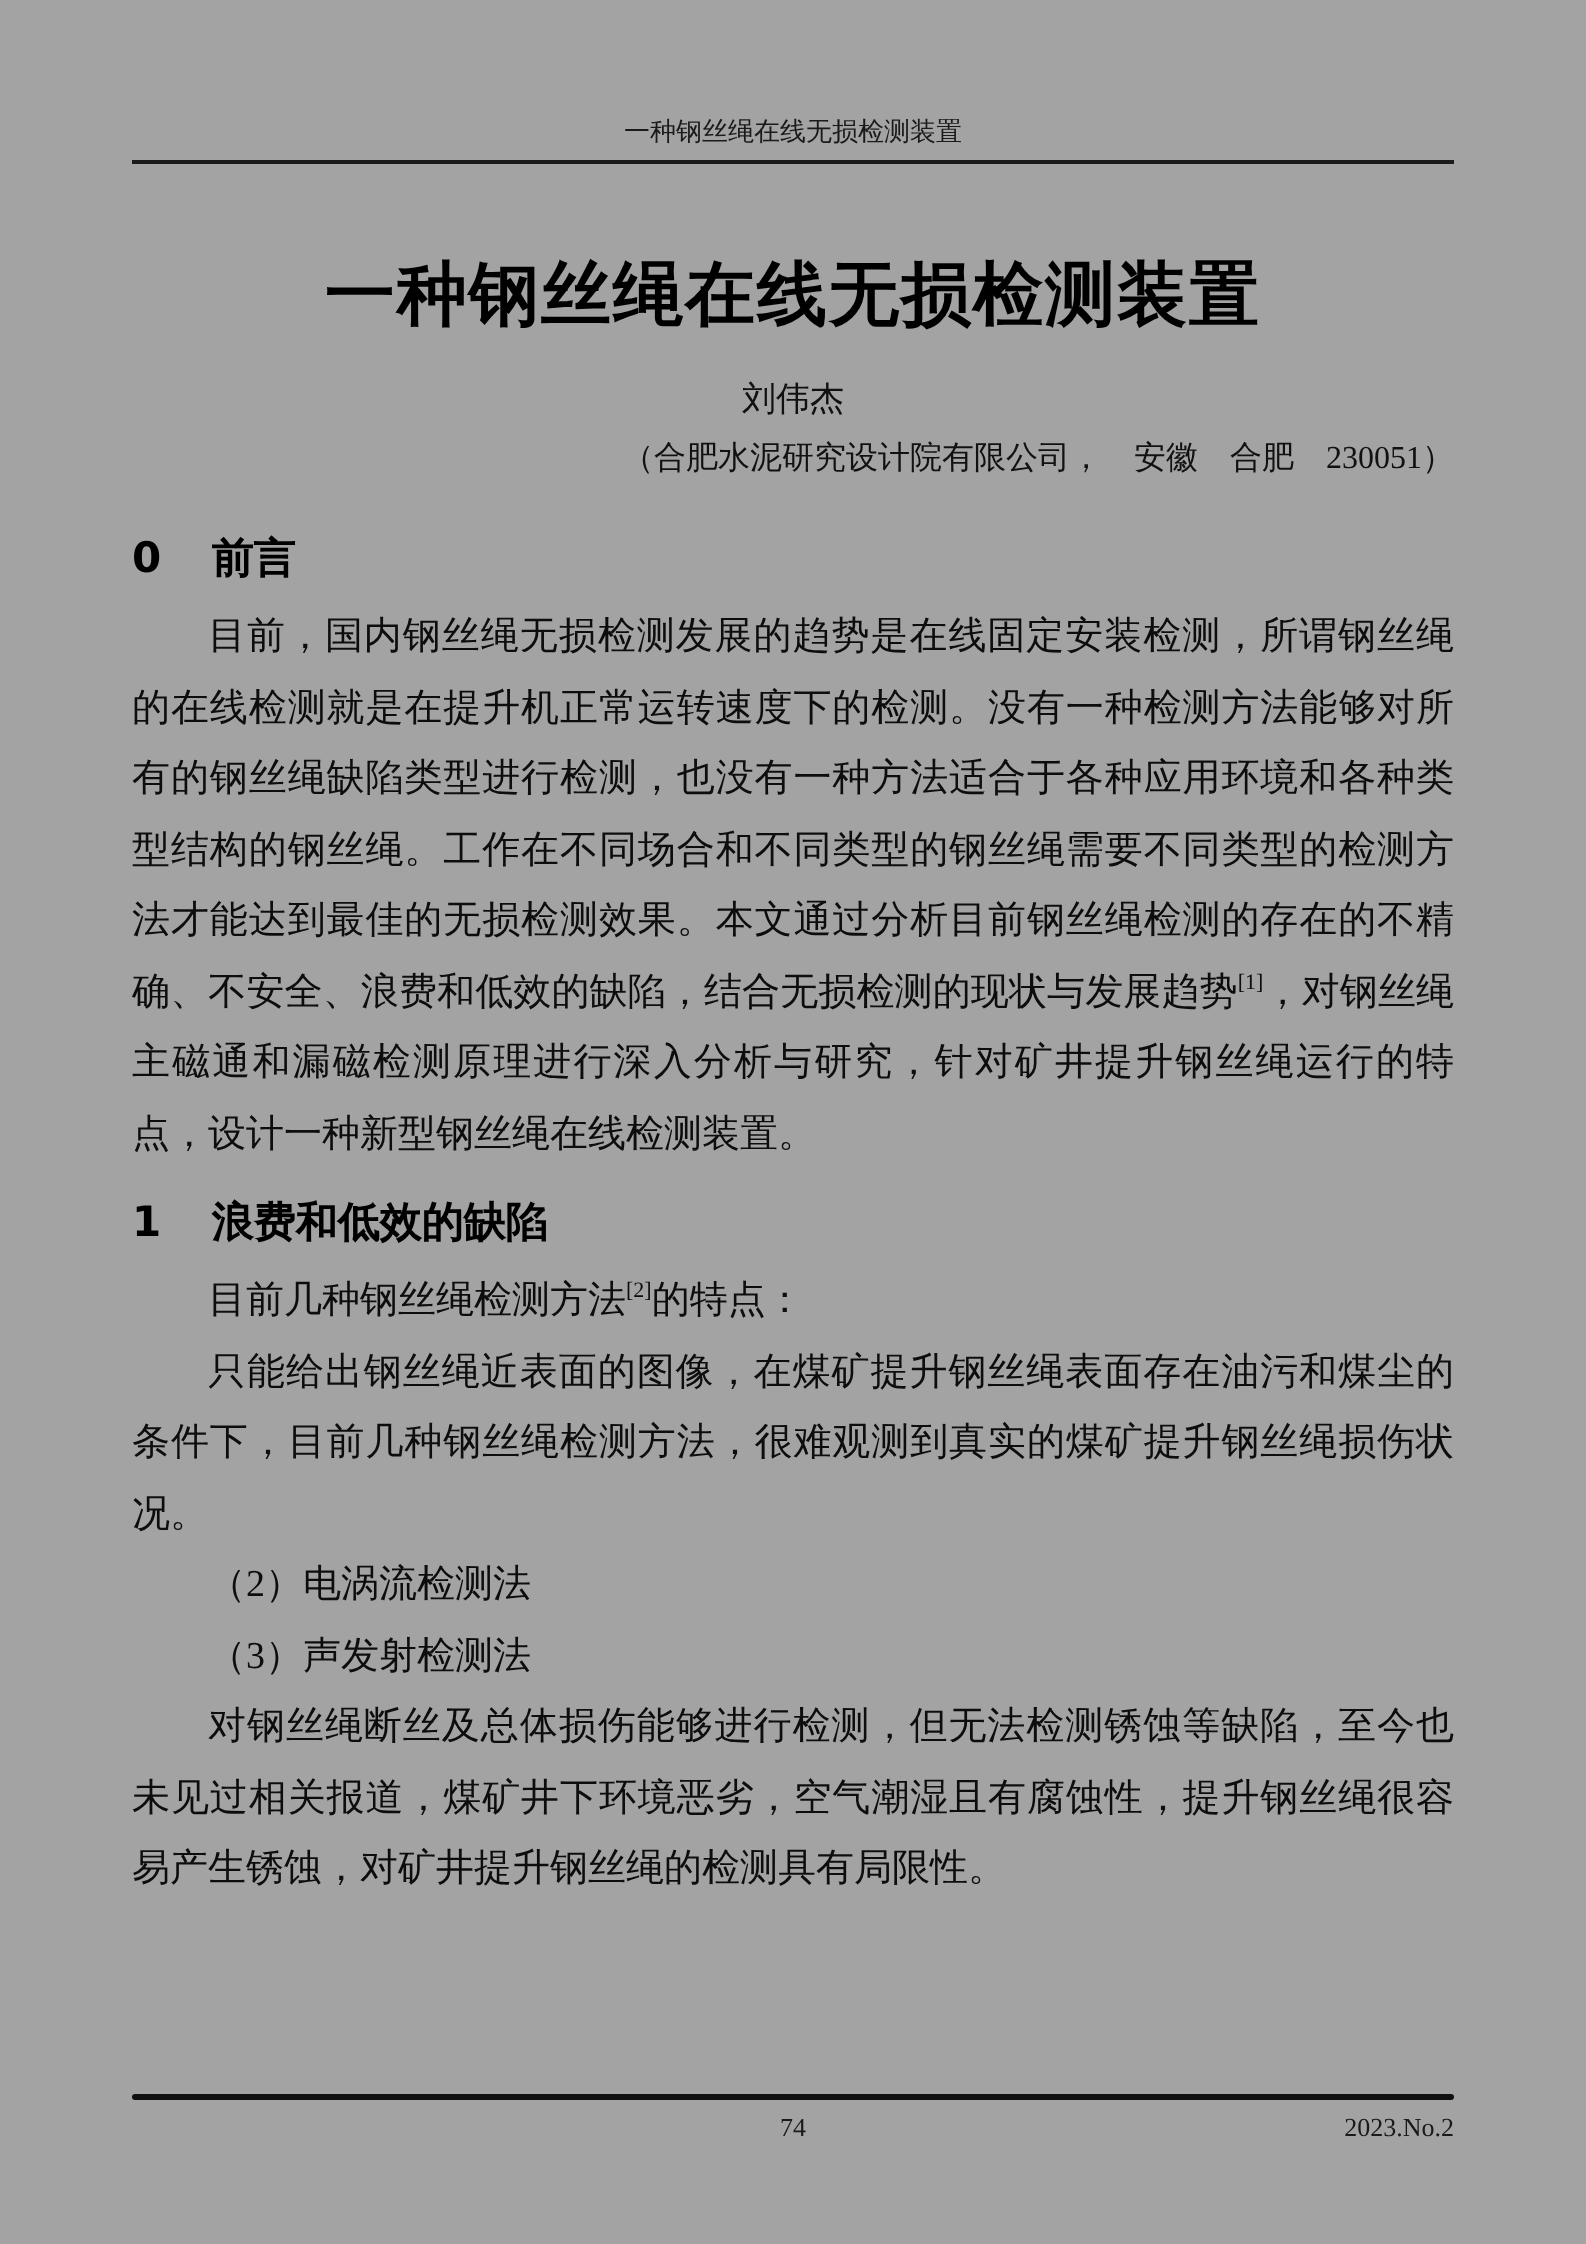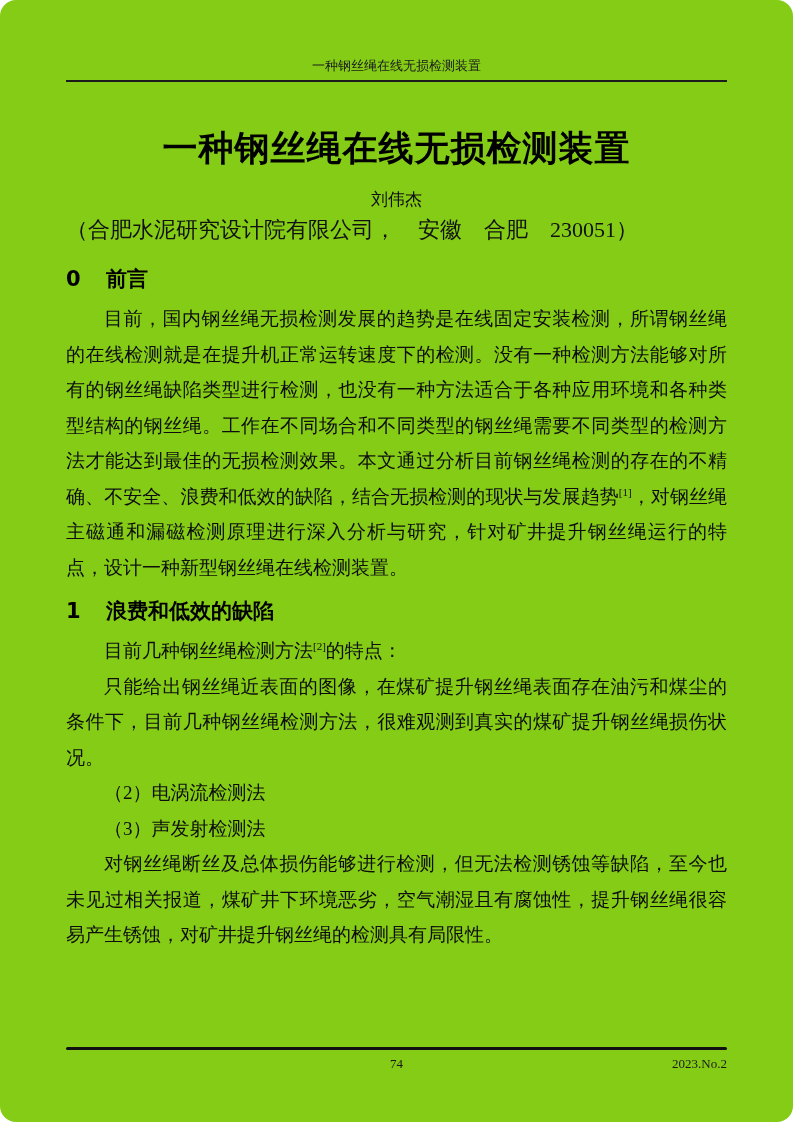--- a/index.html
+++ b/index.html
@@ -1,26 +1,25 @@
 <!DOCTYPE html>
 <html><head>
 <meta charset="utf-8">
 <style>
   * { margin: 0; padding: 0; box-sizing: border-box; }
   html, body { background: #ffffff; }
   .page {
     position: relative;
     width: 793px;
     height: 1122px;
-    background: #84cc16;
+    background: #a3a3a3;
     color: #0a0a0a;
     padding: 58px 66px 0 66px;
     font-family: "Liberation Serif", "DejaVu Serif", serif;
     overflow: hidden;
-    border-radius: 16px;
   }
   .running-header {
     text-align: center;
     font-size: 13px;
     line-height: 16px;
     color: #1a1a1a;
     padding-bottom: 6px;
     border-bottom: 2px solid #1c1c1c;
   }
   .article-title {
@@ -35,22 +34,22 @@
   }
   .author-line {
     margin-top: 18px;
     text-align: center;
     font-size: 17px;
     line-height: 24px;
     color: #111111;
   }
   .affiliation-line {
     margin-top: 5px;
-    text-align: left;
-    font-size: 22px;
+    text-align: right;
+    font-size: 16px;
     line-height: 26px;
     color: #111111;
   }
   .section-heading {
     font-family: "DejaVu Sans", "Liberation Sans", sans-serif;
     font-weight: bold;
     font-size: 21px;
     line-height: 28px;
     color: #000000;
   }

